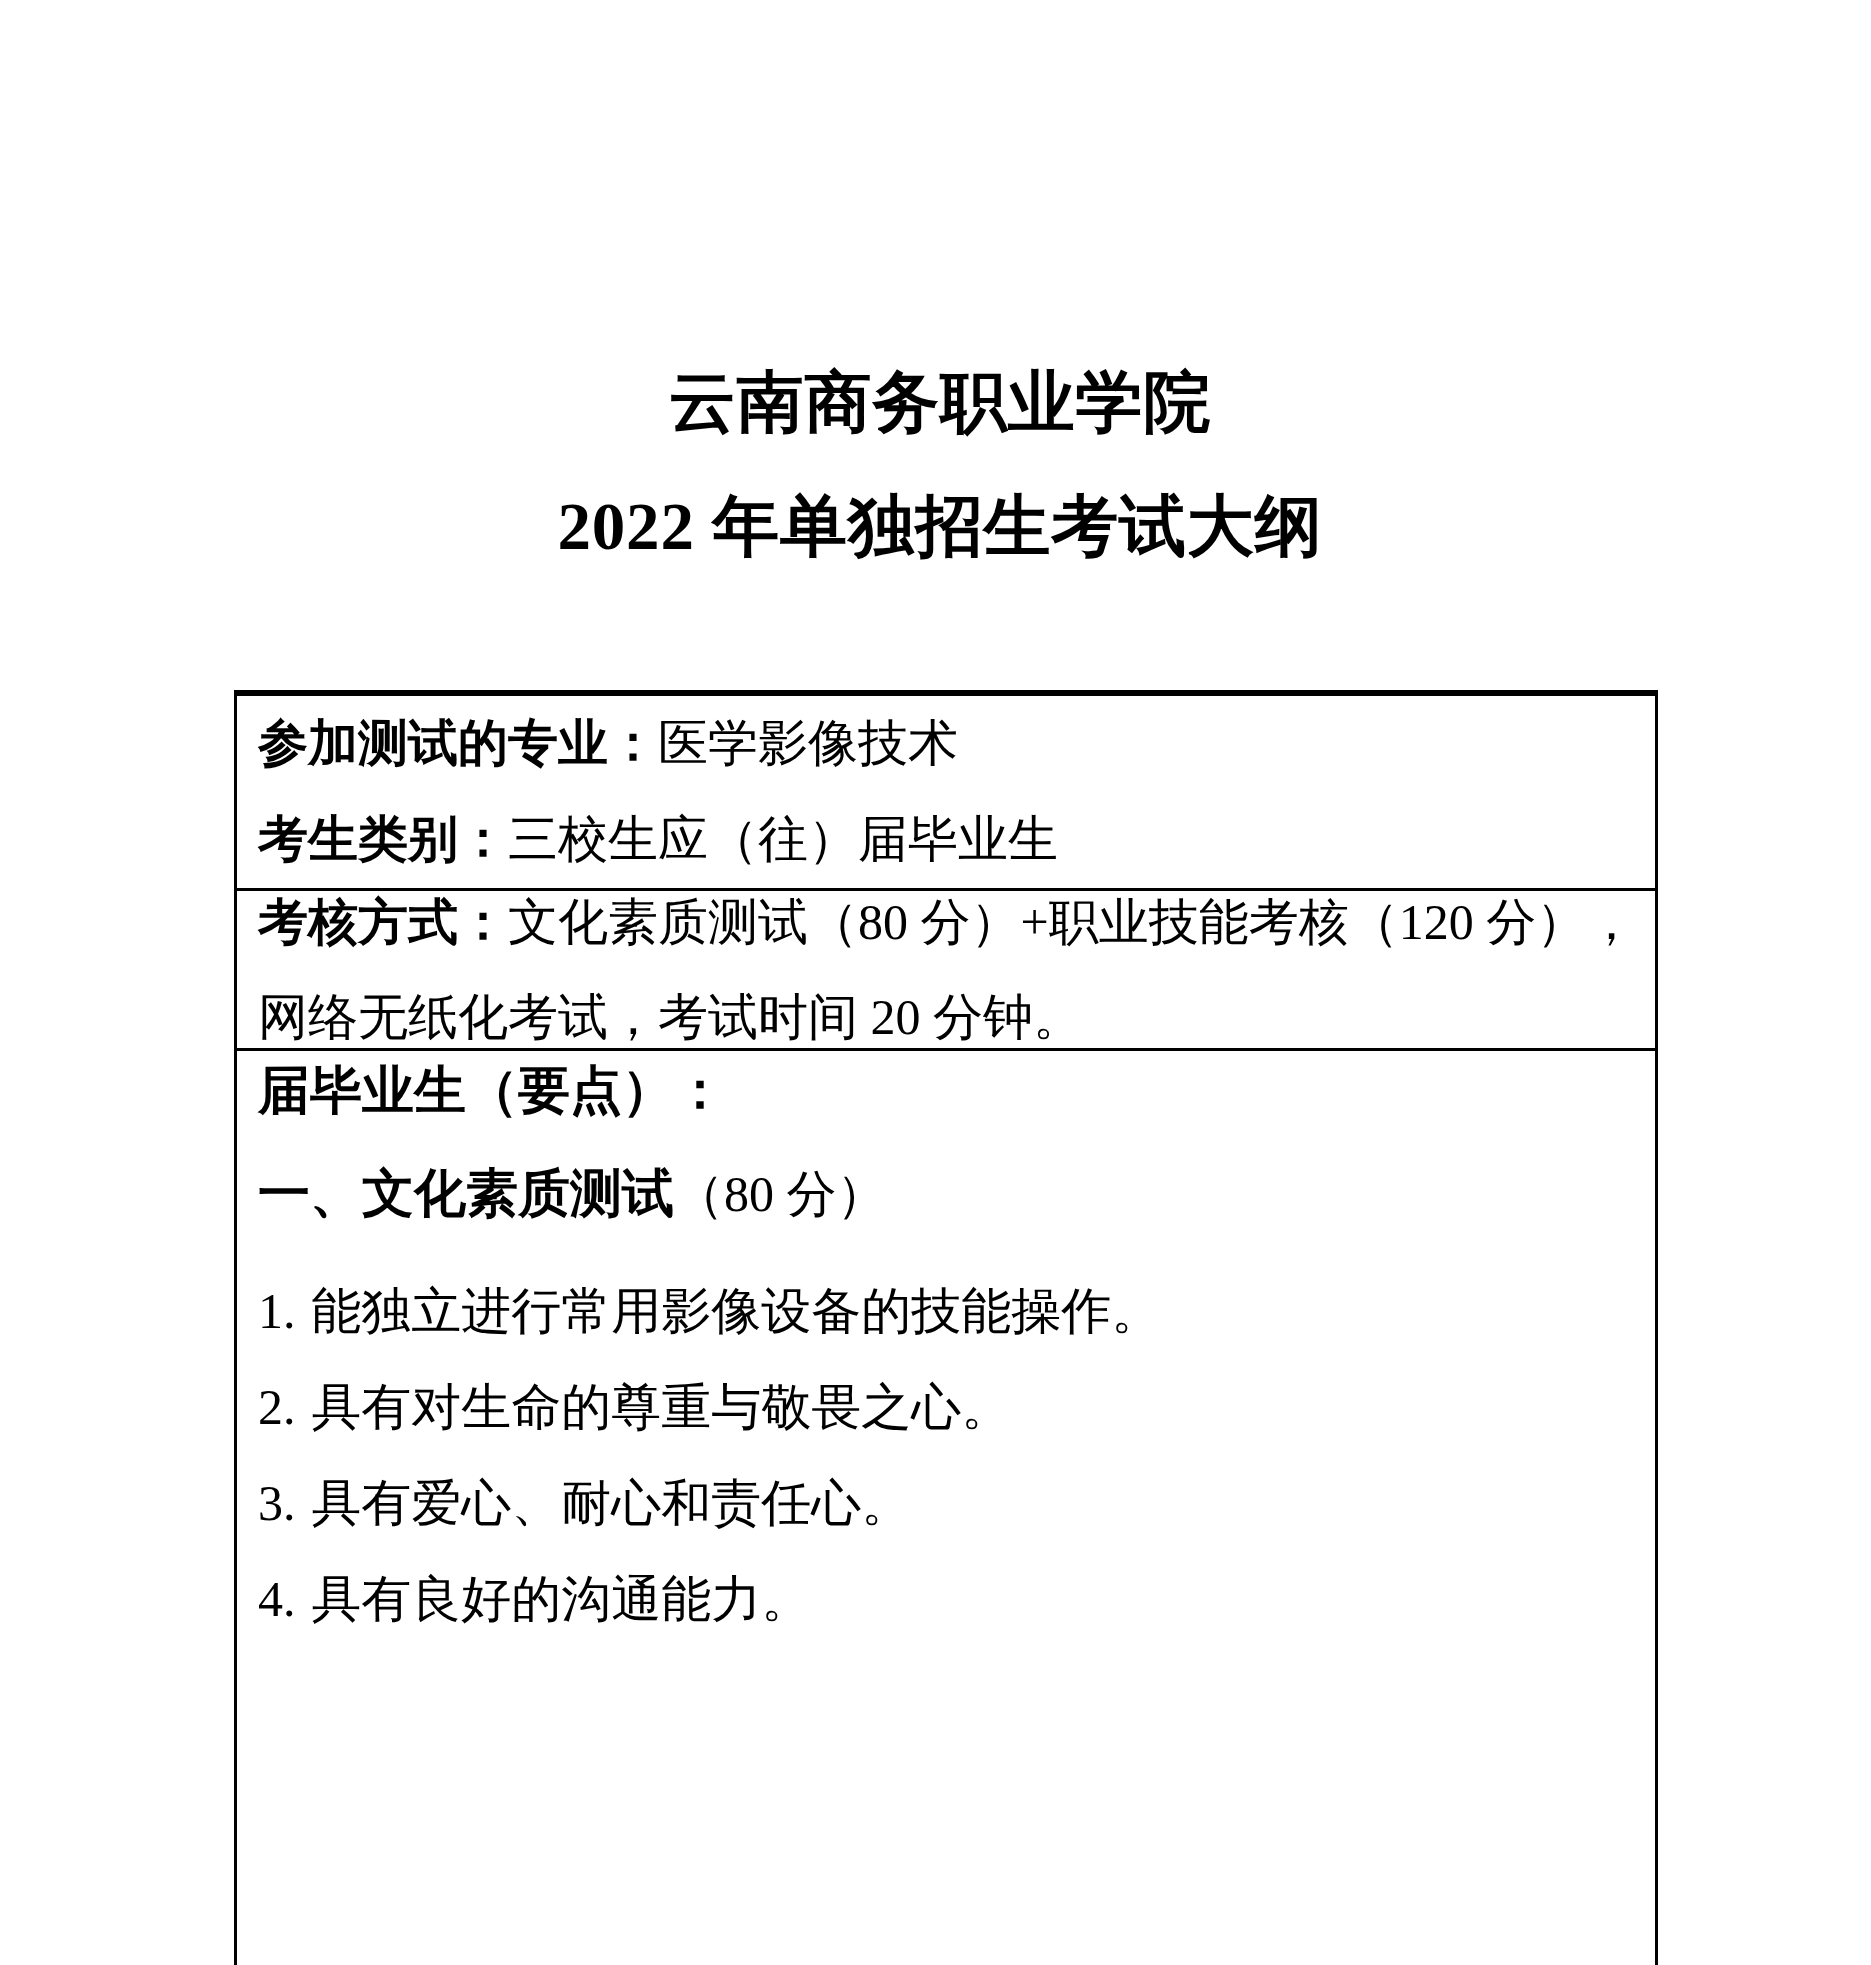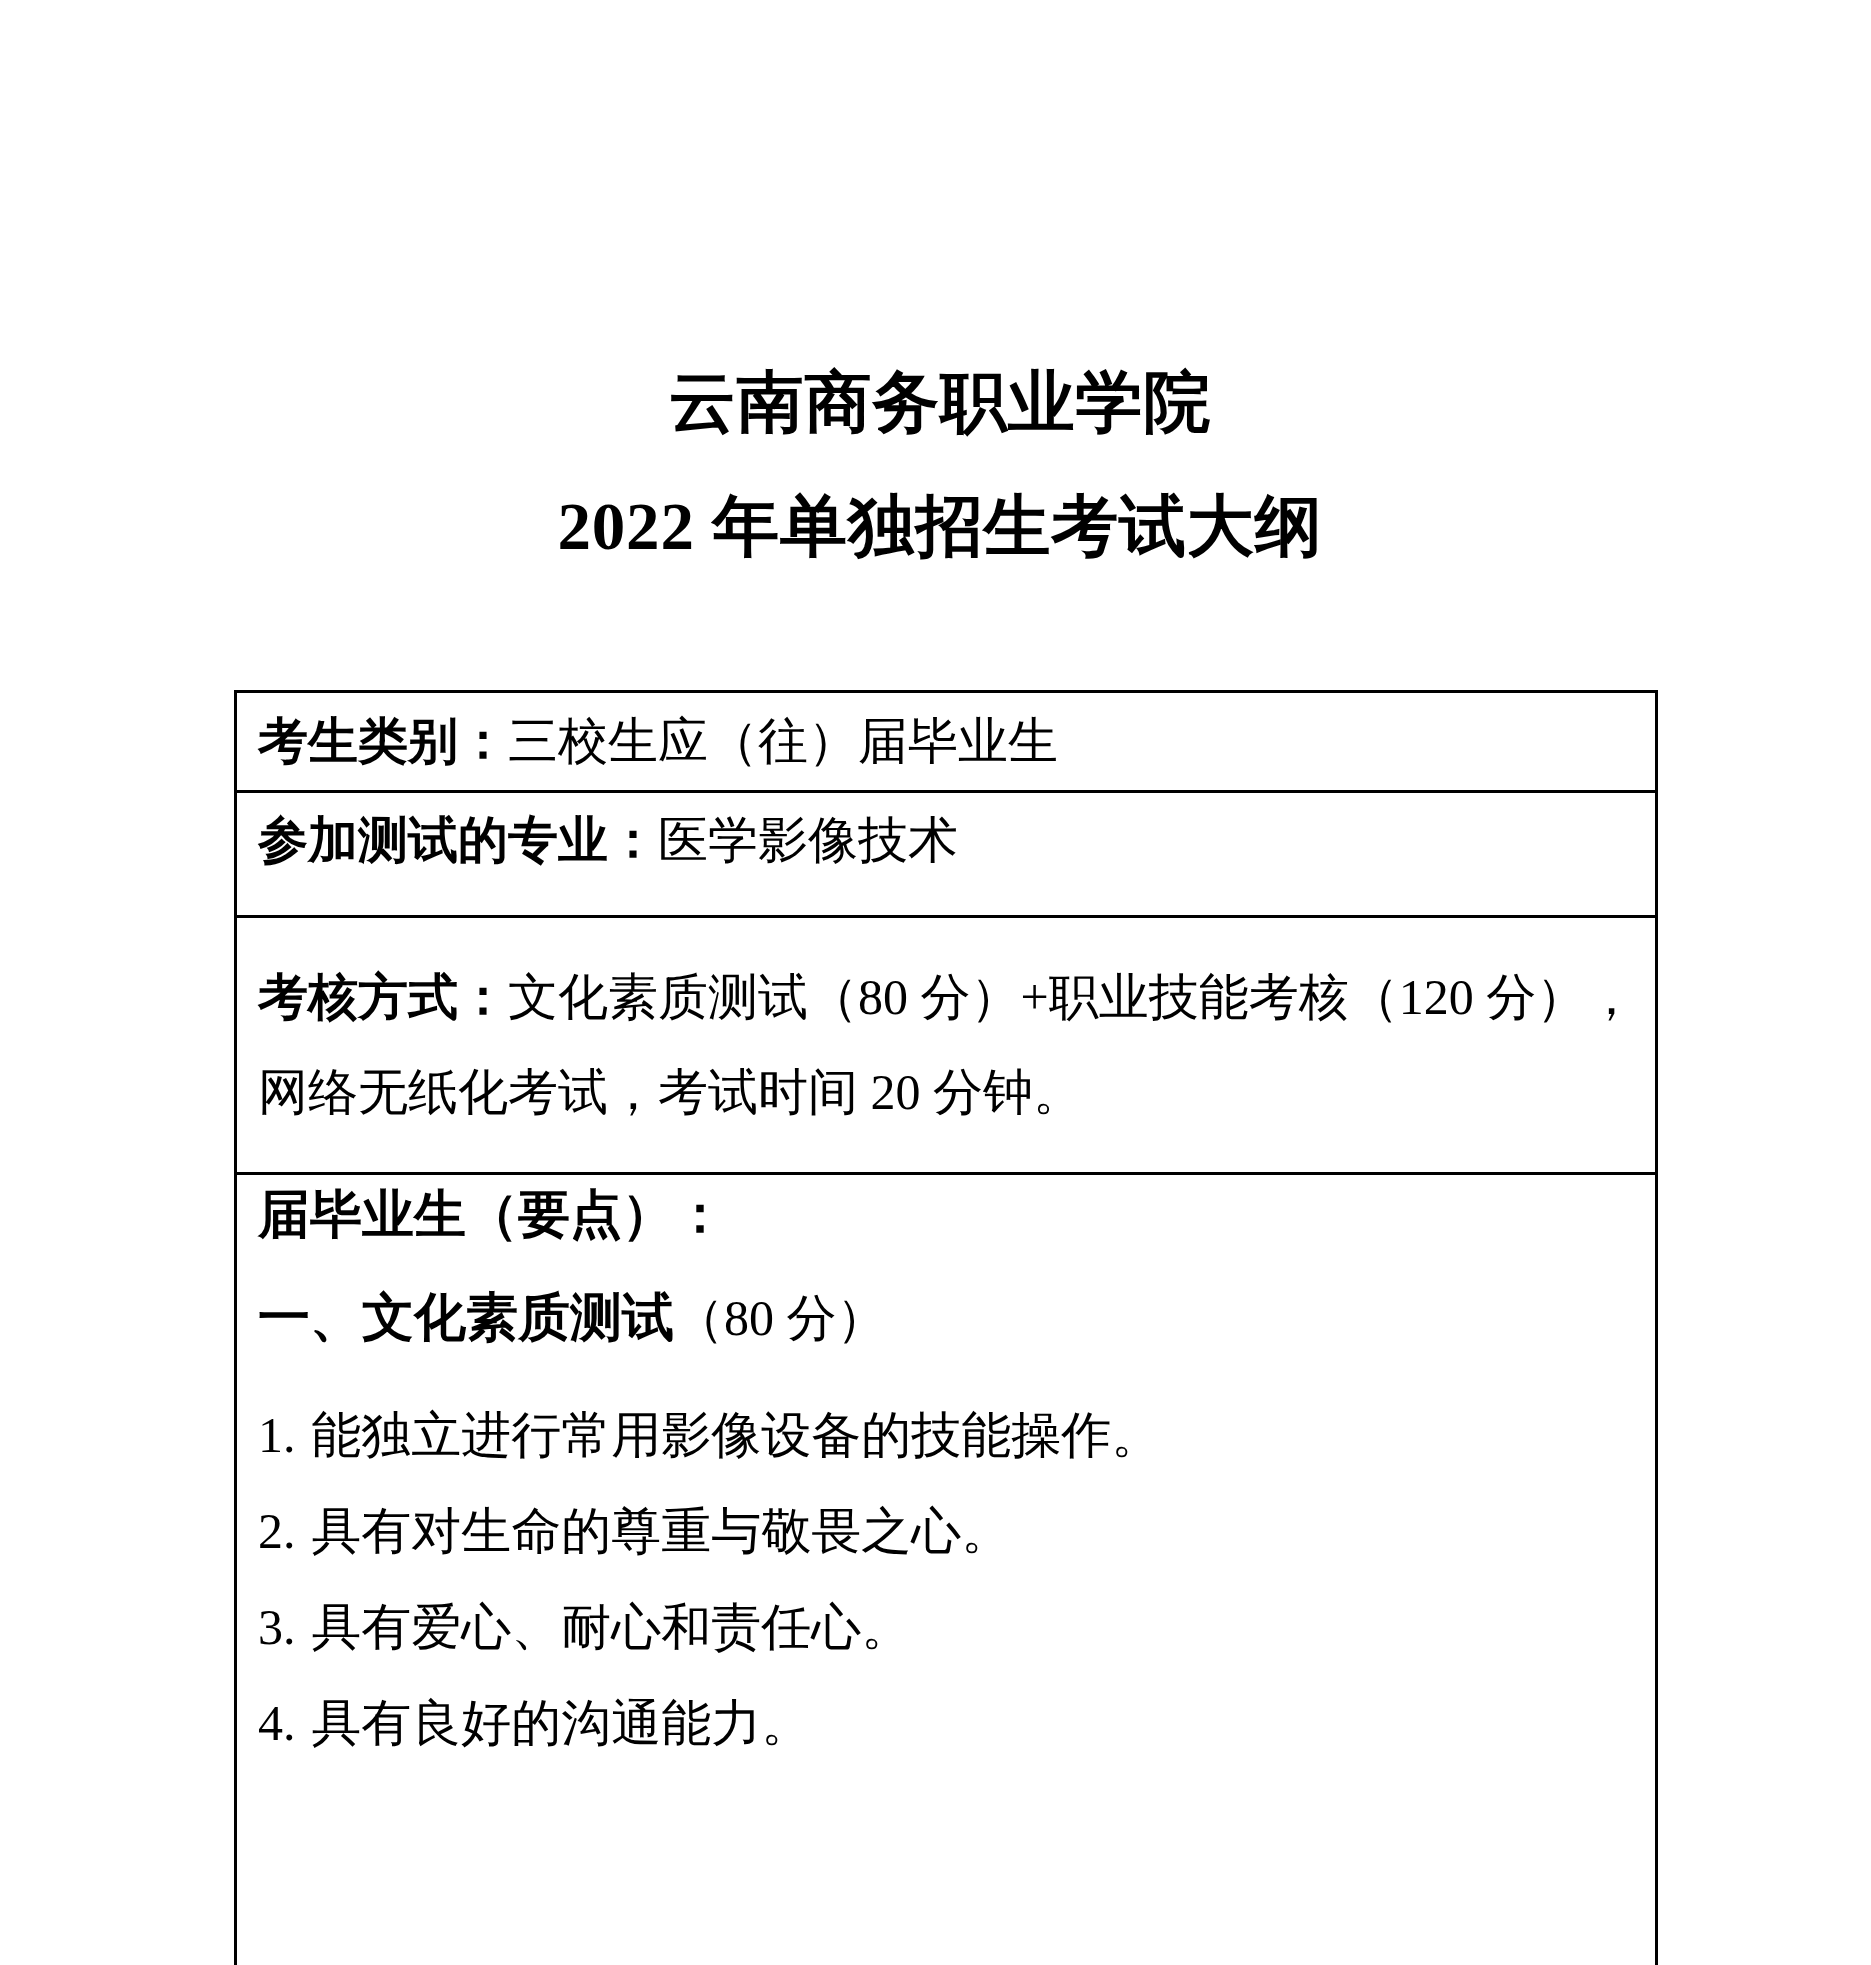--- a/index.html
+++ b/index.html
@@ -44,22 +44,22 @@
     box-sizing: border-box;
     background: #ffffff;
   }
   .tr {
     box-sizing: border-box;
     padding-left: 21px;
     padding-right: 15.7px;
   }
   .r1 { height: 97px; display: flex; align-items: center; }
   .r2 { height: 98px; border-top: 3.9px solid #000000; display: flex; align-items: center; }
-  .r3 { height: 257px; border-top: 3.9px solid #000000;
-        display: flex; flex-direction: column; justify-content: center; margin-top: 27px; }
+  .r3 { height: 160px; border-top: 3.9px solid #000000;
+        display: flex; flex-direction: column; justify-content: center; }
   .r4 { height: 1211px; border-top: 3.9px solid #000000; }
 
   .cell {
     margin: 0;
     font-size: 50px;
     line-height: 95px;
     white-space: nowrap;
   }
   .lbl { font-weight: bold; }
   .val { font-weight: normal; }
@@ -109,26 +109,26 @@
 
 <div class="page">
 
   <header class="titles">
     <div class="title">云南商务职业学院</div>
     <div class="title title2">2022 年单独招生考试大纲</div>
   </header>
 
   <div class="doc-table">
 
+    <div class="tr r2">
+      <p class="cell"><span class="lbl">参加测试的专业：</span><span class="val">医学影像技术</span></p>
+    </div>
+
     <div class="tr r1">
       <p class="cell"><span class="lbl">考生类别：</span><span class="val">三校生应（往）届毕业生</span></p>
-    </div>
-
-    <div class="tr r2">
-      <p class="cell"><span class="lbl">参加测试的专业：</span><span class="val">医学影像技术</span></p>
     </div>
 
     <div class="tr r3">
       <p class="cell"><span class="lbl">考核方式：</span><span class="val">文化素质测试（80 分）+职业技能考核（120 分），</span></p>
       <p class="cell"><span class="val">网络无纸化考试，考试时间 20 分钟。</span></p>
     </div>
 
     <div class="tr r4">
       <p class="outline-heading">届毕业生（要点）：</p>
 

